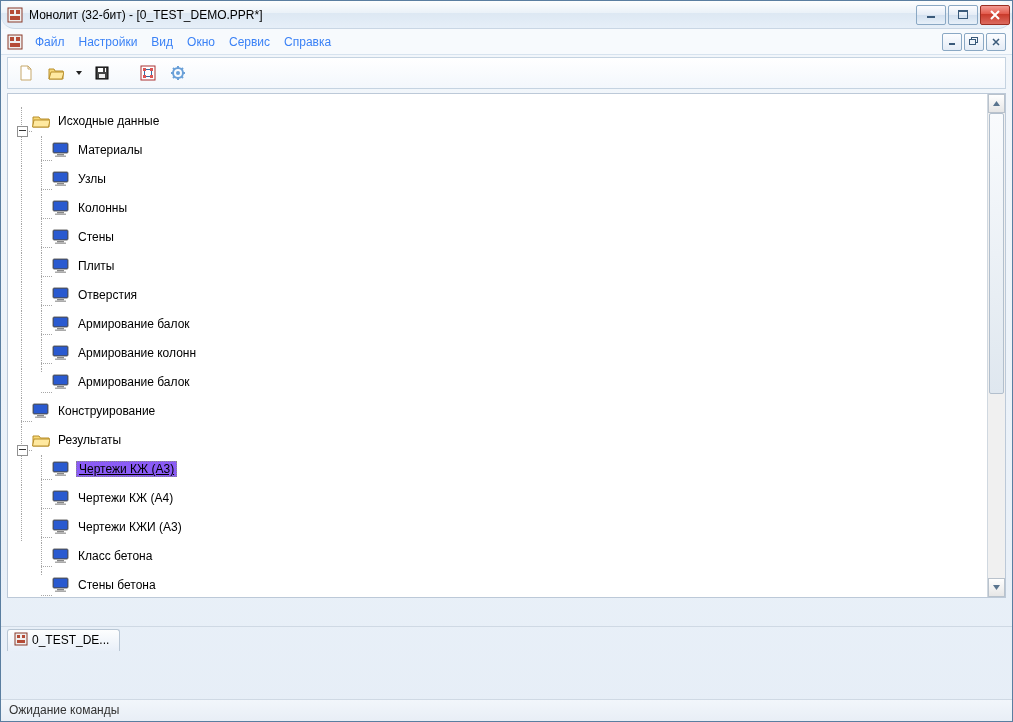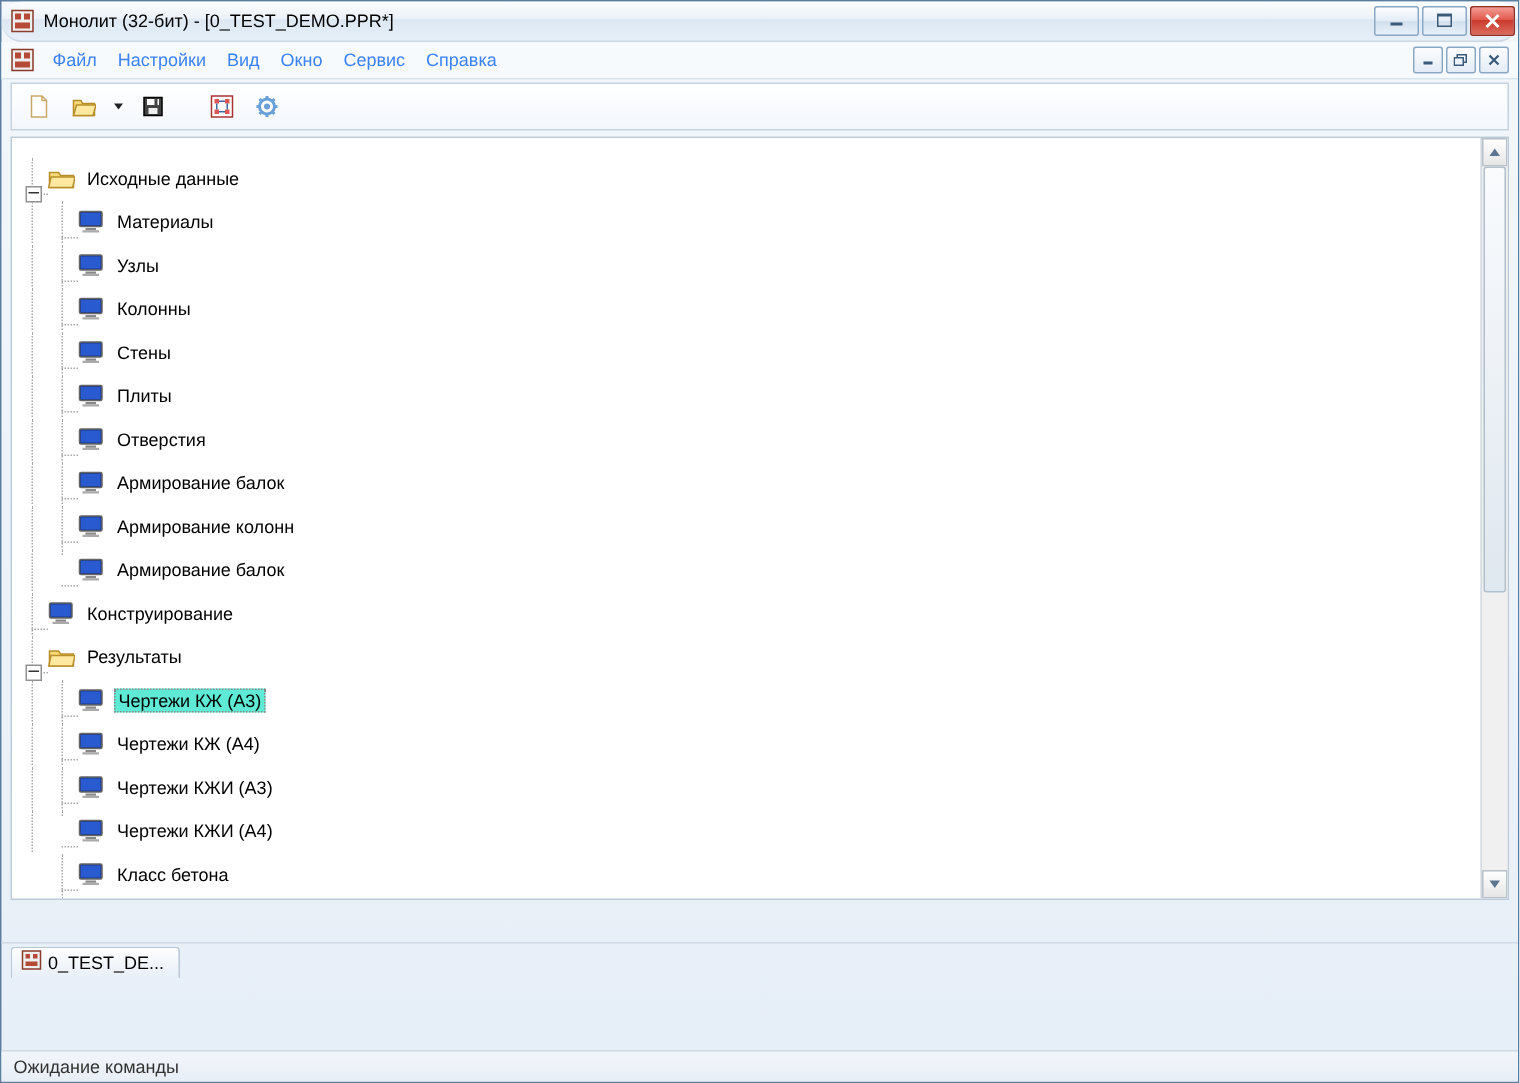--- a/index.html
+++ b/index.html
@@ -187,21 +187,22 @@
     margin-right: 6px;
     display:flex; align-items:center; justify-content:center;
     flex:0 0 auto;
   }
   .node .label {
     padding: 1px 2px;
     white-space: nowrap;
   }
   .node .label.selected {
     border: 1px dotted #888;
-    background: #5eead4;
+    background: #8b5cf6;
+    text-decoration: underline;
   }
   
   .doc-tabs {
     height: 22px;
     display:flex;
     align-items:stretch;
     padding: 2px 6px 0 6px;
     border-top:1px solid #cfd9e4;
     margin-top:24px;
   }
@@ -607,38 +608,20 @@
               <svg width="18" height="16">
                 <rect x="1" y="1" width="15" height="10" rx="1" fill="#1a3a8a" stroke="#666"></rect>
                 <rect x="2" y="2" width="13" height="8" fill="#2a5ad0"></rect>
                 <rect x="5" y="12" width="7" height="1.5" fill="#888"></rect>
                 <rect x="3" y="13.5" width="11" height="1.5" fill="#aaa"></rect>
               </svg>
             </span>
             <span class="label">Чертежи КЖИ (А3)</span>
           </div>
           <div class="node">
-            <span class="conn">
-              <span class="dots-v"></span>
-            </span>
-            <span class="conn">
-              <span class="dots-v tail-stop"></span>
-              <span class="dots-h"></span>
-            </span>
-            <span class="icon">
-              <svg width="18" height="16">
-                <rect x="1" y="1" width="15" height="10" rx="1" fill="#1a3a8a" stroke="#666"></rect>
-                <rect x="2" y="2" width="13" height="8" fill="#2a5ad0"></rect>
-                <rect x="5" y="12" width="7" height="1.5" fill="#888"></rect>
-                <rect x="3" y="13.5" width="11" height="1.5" fill="#aaa"></rect>
-              </svg>
-            </span>
-            <span class="label">Чертежи КЖИ (А4)</span>
-          </div>
-          <div class="node">
             <span class="conn"></span>
             <span class="conn">
               <span class="dots-v"></span>
               <span class="dots-h"></span>
             </span>
             <span class="icon">
               <svg width="18" height="16">
                 <rect x="1" y="1" width="15" height="10" rx="1" fill="#1a3a8a" stroke="#666"></rect>
                 <rect x="2" y="2" width="13" height="8" fill="#2a5ad0"></rect>
                 <rect x="5" y="12" width="7" height="1.5" fill="#888"></rect>

